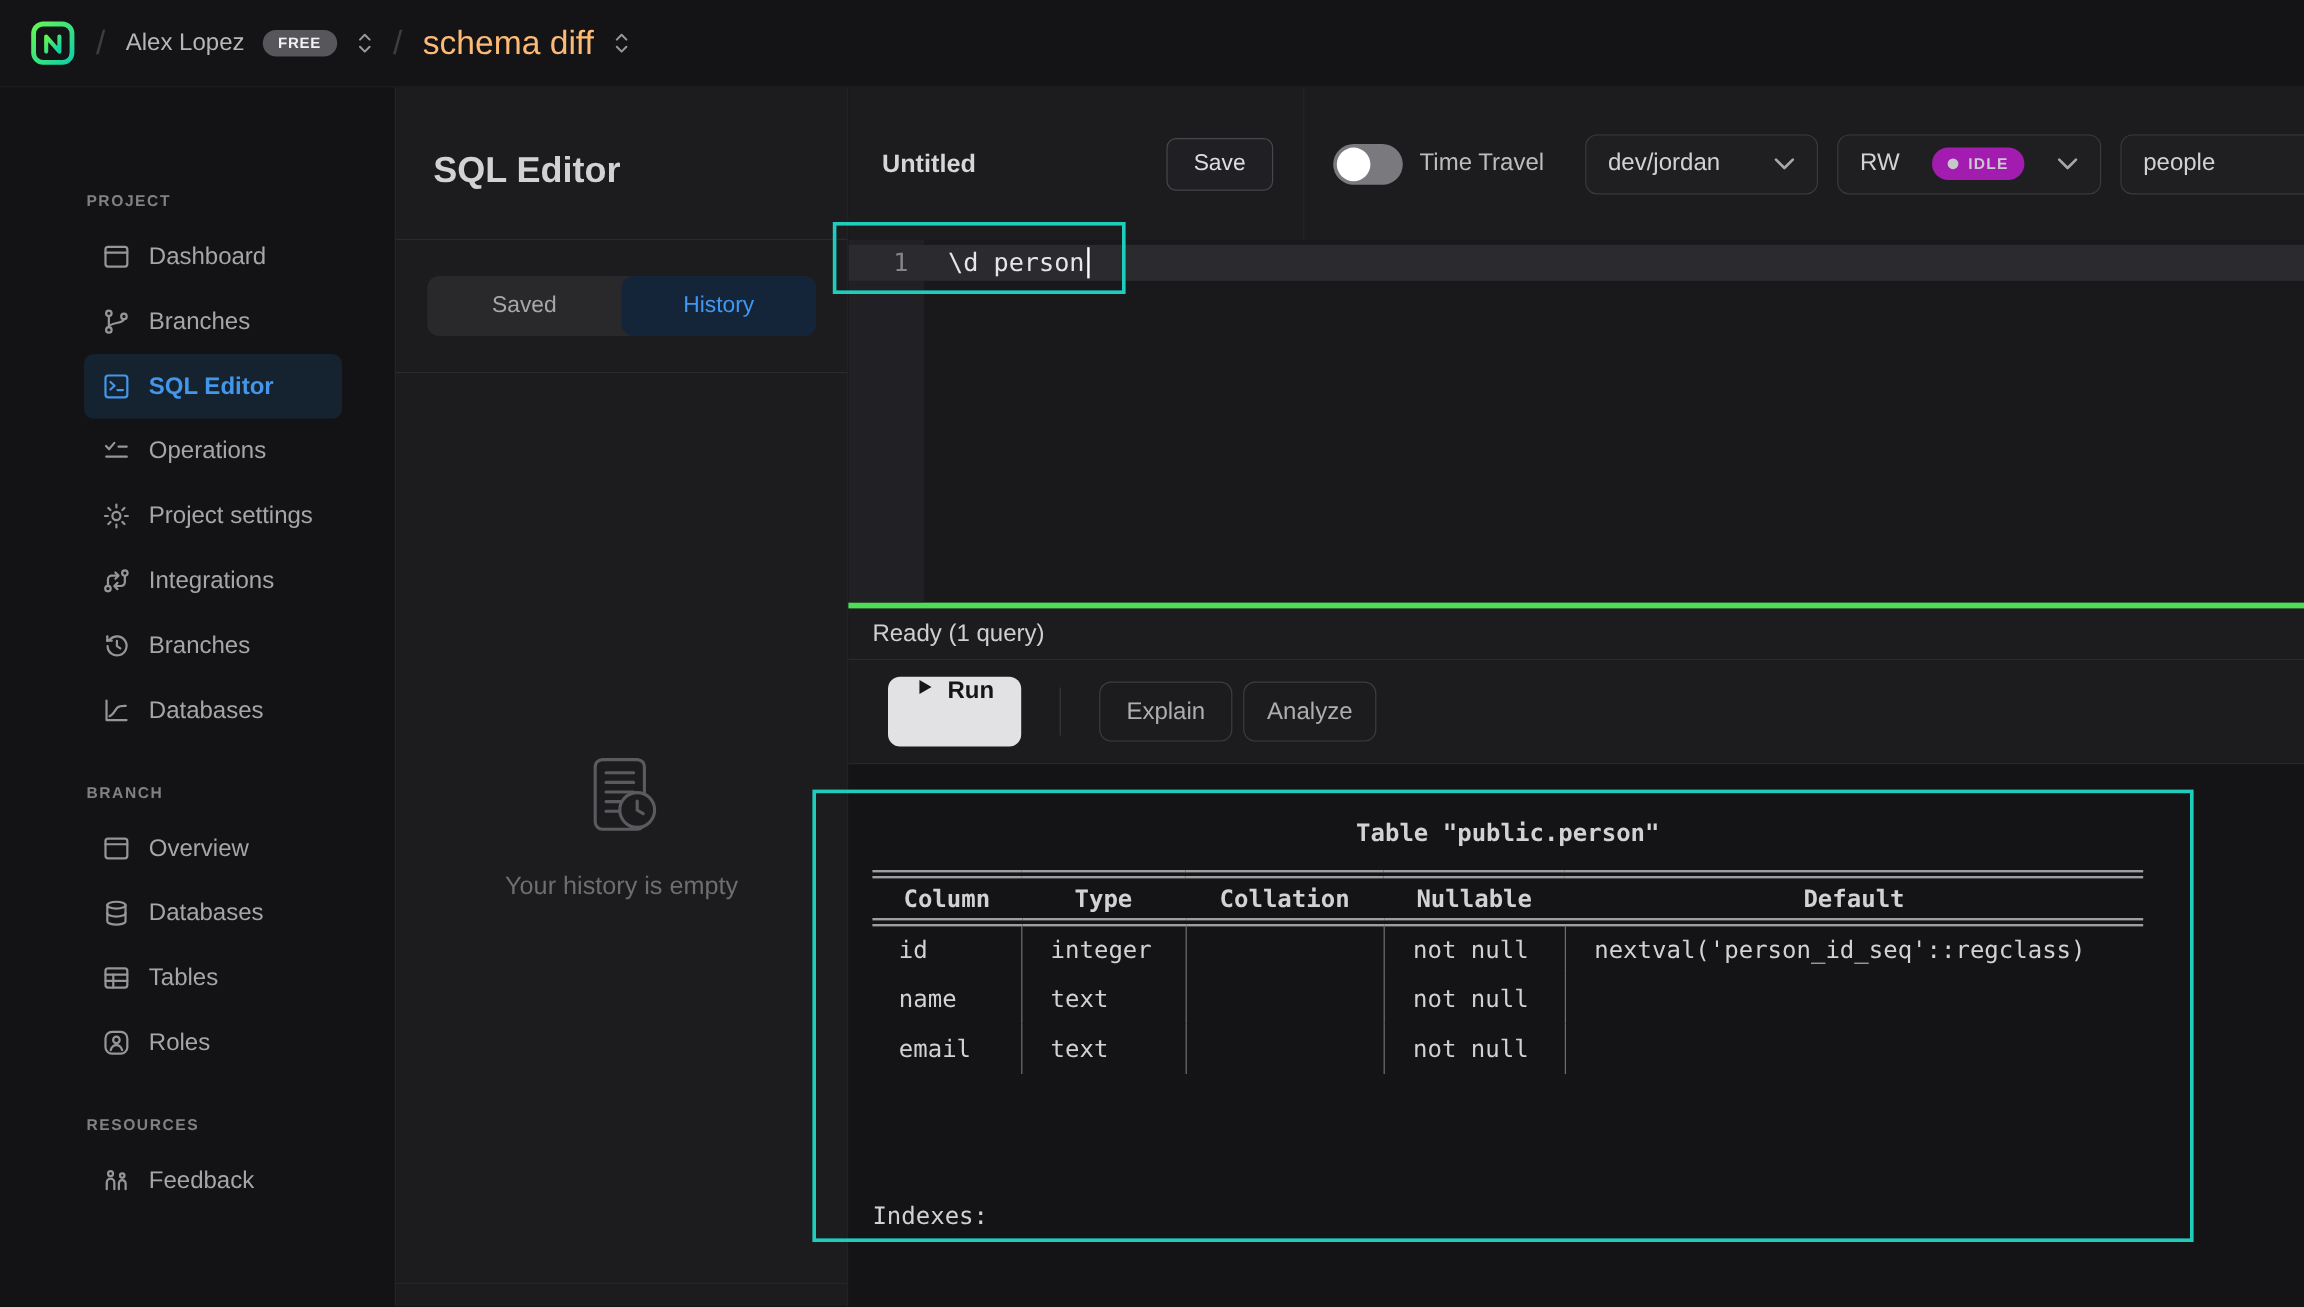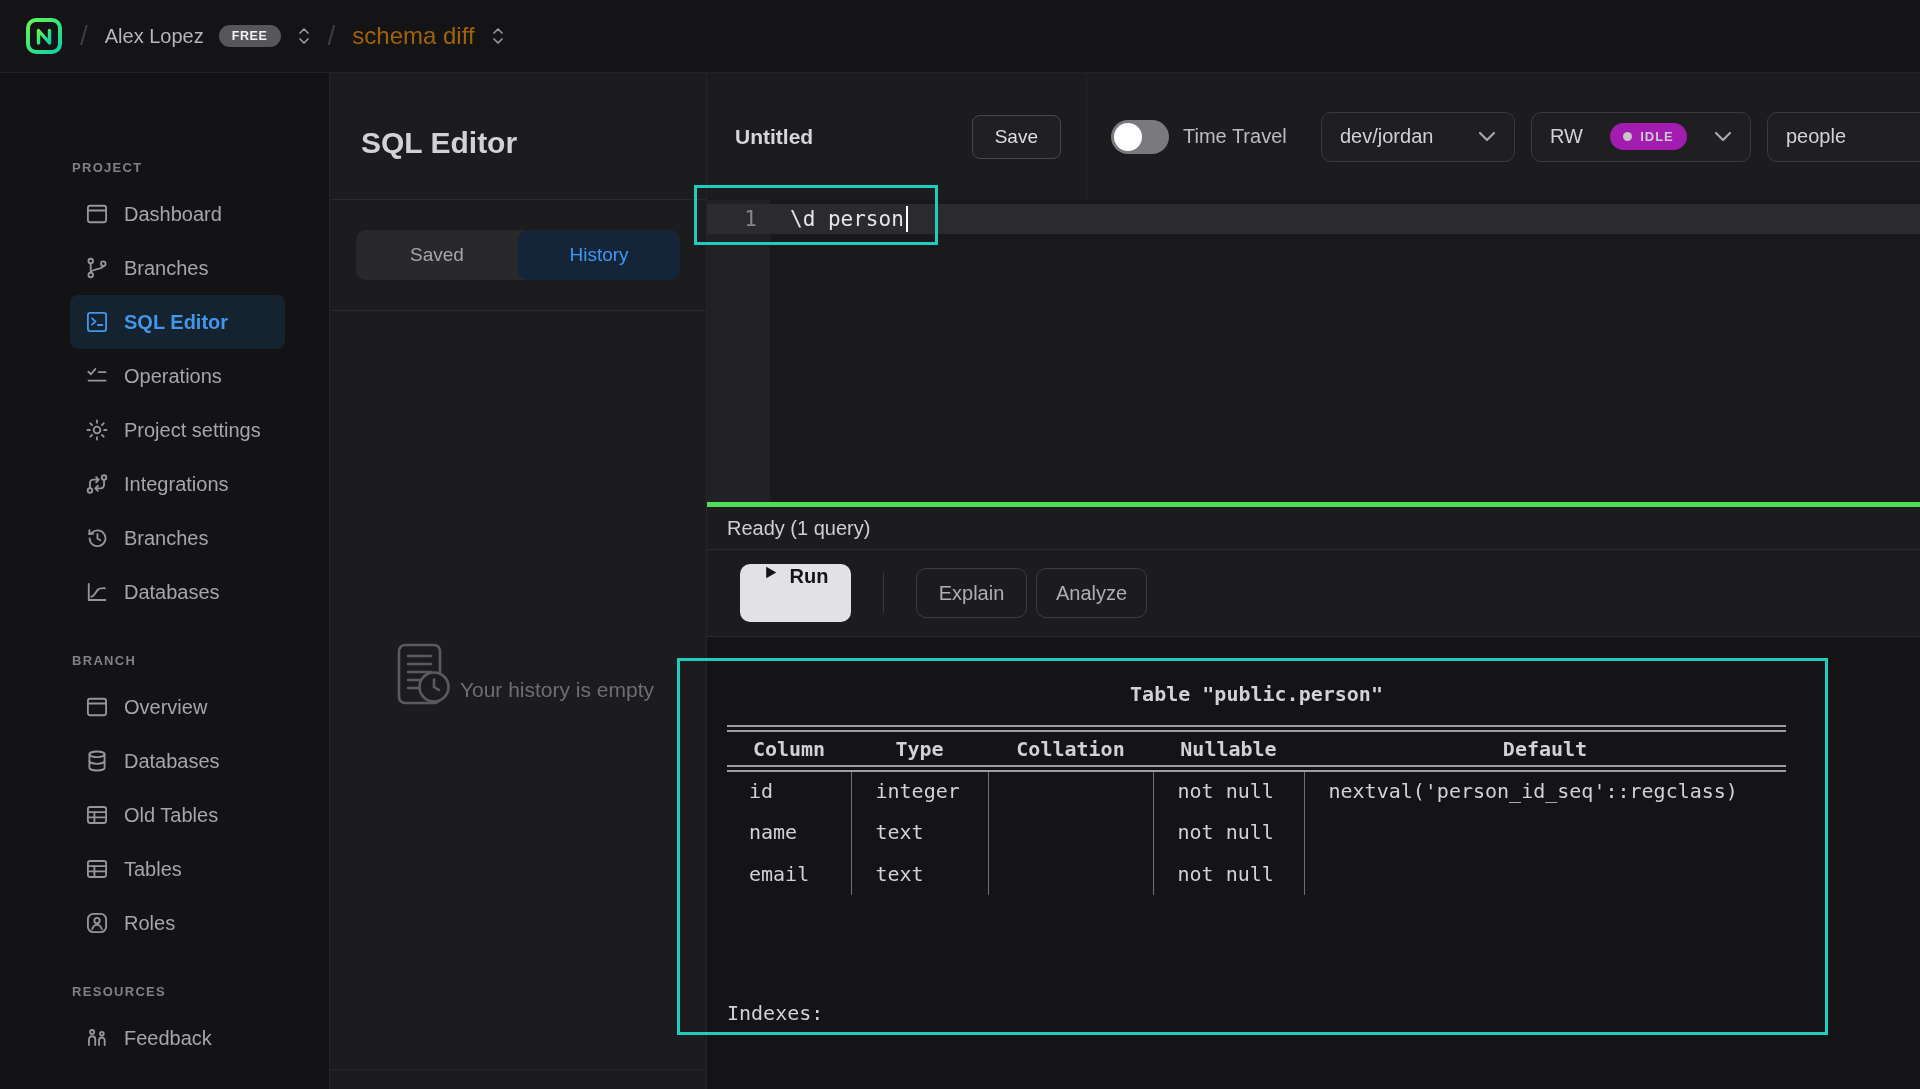--- a/index.html
+++ b/index.html
@@ -6,21 +6,21 @@
   .screen{position:relative;width:1920px;height:1089px;overflow:hidden;background:#141416;
           font-family:"Liberation Sans",sans-serif;color:#c9c9cc;}
   *{box-sizing:border-box;}
 
   
   .topbar{position:absolute;top:0;left:0;right:0;height:73px;display:flex;align-items:center;
           padding-left:25px;background:#141416;border-bottom:1px solid #222225;}
   .logo{width:38px;height:38px;flex:0 0 auto;}
   .slash{color:#3d3d41;font-size:28px;font-weight:300;margin:0 17px;}
   .crumb-name{font-size:20px;color:#b6b6b9;}
-  .crumb-project{font-size:24px;color:#a16207;}
+  .crumb-project{font-size:28px;color:#fdba74;}
   .pill-free{margin-left:15px;background:#57575b;color:#f2f2f4;font-size:12.5px;font-weight:700;
              letter-spacing:.6px;border-radius:13px;padding:5px 13px;line-height:1;}
   .chev-stack{margin-left:16px;display:inline-flex;}
 
   
   .body{position:absolute;top:73px;left:0;right:0;bottom:0;display:flex;}
 
   
   .sidebar{width:330px;background:#131315;border-right:1px solid #242428;padding-top:87px;flex:0 0 auto;padding-left:40px;}
   .nav-label{margin:0 0 12px 32px;font-size:13px;font-weight:700;letter-spacing:1.3px;color:#818184;}
@@ -39,21 +39,21 @@
                  flex-direction:column;flex:0 0 auto;}
   .panel-header{height:127px;border-bottom:1px solid #2a2a2e;display:flex;align-items:center;
                 padding:14px 0 0 31px;}
   .panel-title{font-size:30px;font-weight:700;color:#d2d2d5;margin:0;}
   .tabs-row{padding:30px 26px 0 26px;}
   .segmented{display:flex;height:50px;background:#29292c;border-radius:10px;overflow:hidden;}
   .seg-btn{flex:1;border:none;background:transparent;color:#a7a7aa;font-size:19px;
            font-family:"Liberation Sans",sans-serif;cursor:pointer;border-radius:10px;}
   .seg-btn.active{background:#142539;color:#3f97f2;}
   .panel-divider{margin-top:30px;border-top:1px solid #2a2a2e;}
-  .history-body{flex:1;display:flex;align-items:center;justify-content:center;}
+  .history-body{flex:1;display:flex;flex-direction:column;align-items:center;justify-content:center;}
   .empty-icon{width:78px;height:80px;color:#5b5b5f;margin-bottom:18px;}
   .empty-text{font-size:21px;color:#6e6e71;}
   .history-footer{height:20px;border-top:1px solid #26262a;}
 
   
   .editor-area{flex:1;min-width:0;display:flex;flex-direction:column;background:#1c1c1f;}
   .editor-toolbar{height:127px;display:flex;align-items:center;flex:0 0 auto;overflow:hidden;}
   .tb-left{width:379px;display:flex;align-items:center;justify-content:space-between;
            padding:0 25px 0 28px;flex:0 0 auto;}
   .doc-title{font-size:21px;font-weight:700;color:#d6d6d9;}
@@ -232,29 +232,20 @@
           </svg>
         <span class="nlabel">Overview</span>
       </div>
       <div class="nav-item">
         <svg class="nicon stroke" viewBox="0 0 24 24">
           <ellipse cx="12" cy="5.8" rx="7" ry="2.6"></ellipse>
           <path d="M5 5.8v12.4c0 1.4 3.1 2.6 7 2.6s7-1.2 7-2.6V5.8"></path>
           <path d="M5 12c0 1.4 3.1 2.6 7 2.6s7-1.2 7-2.6"></path>
           </svg>
         <span class="nlabel">Databases</span>
-      </div>
-      <div class="nav-item">
-        <svg class="nicon stroke" viewBox="0 0 24 24">
-          <rect x="3.6" y="4.6" width="16.8" height="14.8" rx="2"></rect>
-          <path d="M3.6 9.4h16.8"></path>
-            <path d="M3.6 14.2h16.8"></path>
-            <path d="M9.6 9.4v10"></path>
-          </svg>
-        <span class="nlabel">Old Tables</span>
       </div>
       <div class="nav-item">
         <svg class="nicon stroke" viewBox="0 0 24 24">
           <rect x="3.6" y="4.6" width="16.8" height="14.8" rx="2"></rect>
           <path d="M3.6 9.4h16.8"></path>
             <path d="M3.6 14.2h16.8"></path>
             <path d="M9.6 9.4v10"></path>
           </svg>
         <span class="nlabel">Tables</span>
       </div>

